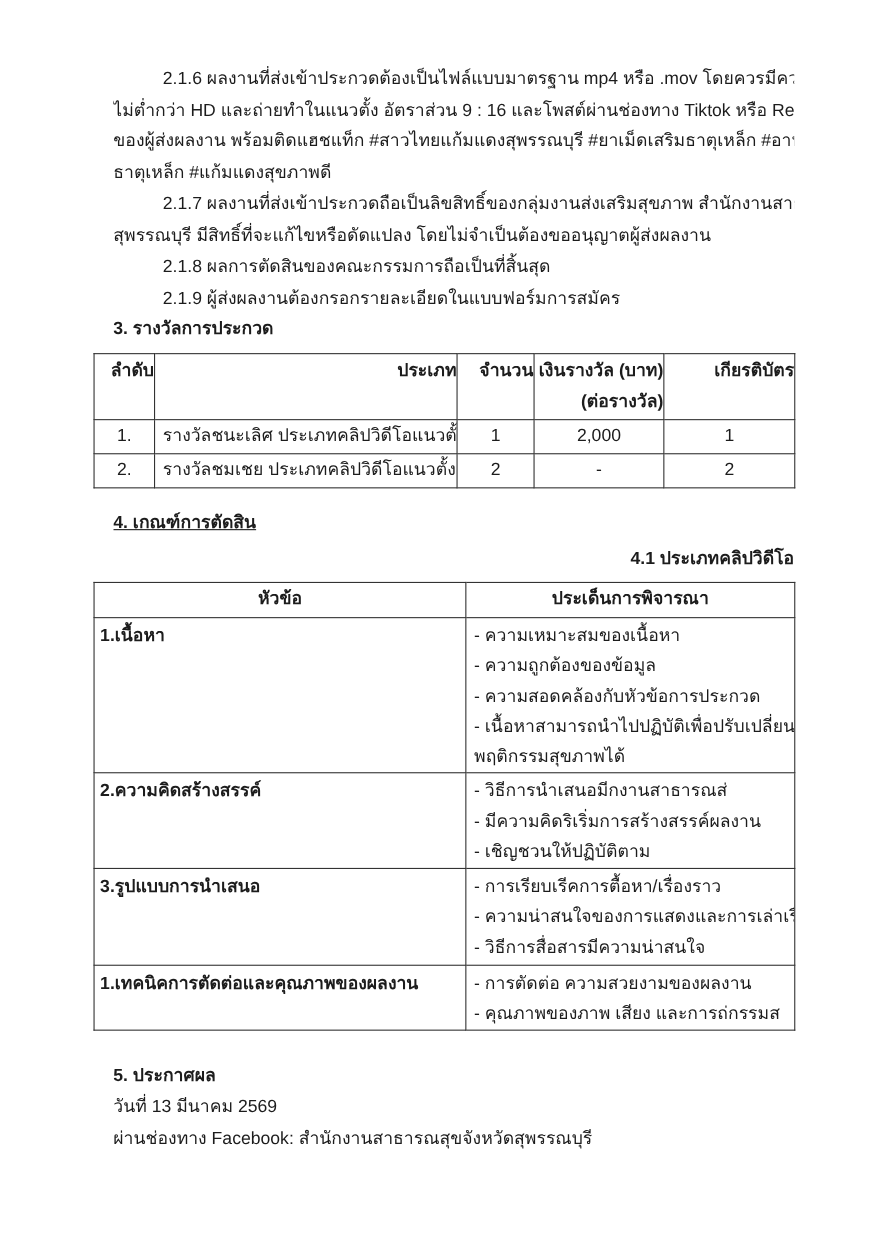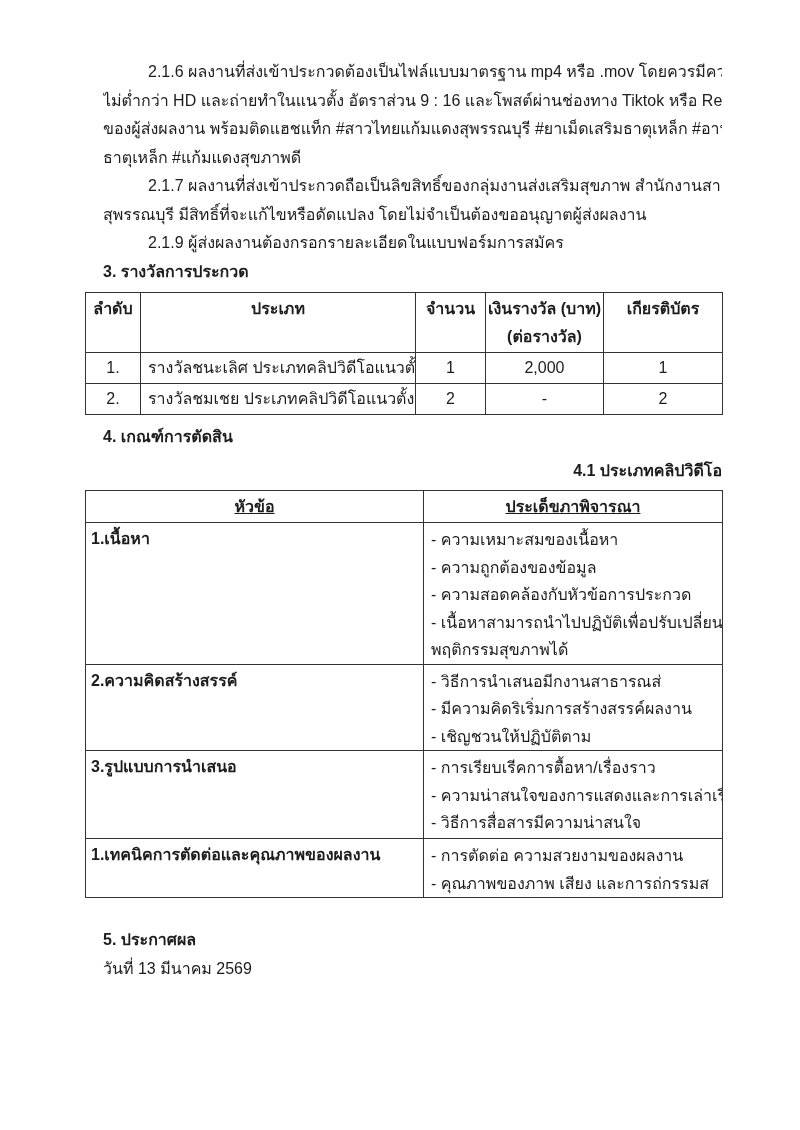--- a/index.html
+++ b/index.html
@@ -21,21 +21,21 @@
   }
   .line {
     margin-left: 18px;
     line-height: 28.5px;
     height: 28.5px;
     white-space: nowrap;
     overflow: hidden;
   }
   .ind { padding-left: 45px; }
   .bold { font-weight: bold; }
-  .mt-h4 { margin-top: 8px; }
+  .mt-h4 { margin-top: 18px; text-decoration: underline; }
   .mt-h41 { margin-top: 5px; text-align: right; }
   .mt-h5 { margin-top: 28px; }
 
   table {
     border-collapse: collapse;
     table-layout: fixed;
     margin-top: 5px;
   }
   .t1 { width: 637px; margin-top: 6px; }
   .t2 { width: 637px; }
@@ -46,39 +46,38 @@
     font-weight: normal;
   }
   
   .t1 thead tr { height: 60px; }
   .t1 tbody tr { height: 31px; }
   .t1 th {
     vertical-align: top;
     text-align: center;
     font-weight: bold;
   }
-  .t1 th .hl { line-height: 28px; white-space: nowrap; overflow: hidden; }
+  .t1 th .hl { line-height: 28px; white-space: nowrap; overflow: hidden; text-align: right; }
   .t1 th { padding-top: 2px; }
   .t1 td {
     vertical-align: middle;
     text-align: center;
     line-height: 30px;
     white-space: nowrap;
   }
   .t1 td.left { text-align: left; padding-left: 7px; }
 
   
   .t2 thead tr { height: 32px; }
   .t2 th {
     vertical-align: middle;
     text-align: center;
     font-weight: bold;
     line-height: 30px;
     white-space: nowrap;
-    text-decoration: underline;
   }
   .t2 td {
     vertical-align: top;
     padding-top: 3px;
   }
   .t2 td.topic {
     font-weight: bold;
     padding-left: 5px;
   }
   .t2 td .cl {
@@ -98,20 +97,21 @@
 <div class="page">
 
   <div class="line ind">2.1.6 ผลงานที่ส่งเข้าประกวดต้องเป็นไฟล์แบบมาตรฐาน mp4 หรือ .mov โดยควรมีความละเอียด</div>
   <div class="line">ไม่ต่ำกว่า HD และถ่ายทำในแนวตั้ง อัตราส่วน 9 : 16 และโพสต์ผ่านช่องทาง Tiktok หรือ Reels Facebook</div>
   <div class="line">ของผู้ส่งผลงาน พร้อมติดแฮชแท็ก #สาวไทยแก้มแดงสุพรรณบุรี #ยาเม็ดเสริมธาตุเหล็ก #อาหารส่งเสริม</div>
   <div class="line">ธาตุเหล็ก #แก้มแดงสุขภาพดี</div>
 
   <div class="line ind">2.1.7 ผลงานที่ส่งเข้าประกวดถือเป็นลิขสิทธิ์ของกลุ่มงานส่งเสริมสุขภาพ สำนักงานสาธารณสุขจังหวัด</div>
   <div class="line">สุพรรณบุรี มีสิทธิ์ที่จะแก้ไขหรือดัดแปลง โดยไม่จำเป็นต้องขออนุญาตผู้ส่งผลงาน</div>
 
+  <div class="line ind">2.1.8 ผลการตัดสินของคณะกรรมการถือเป็นที่สิ้นสุด</div>
   <div class="line ind">2.1.9 ผู้ส่งผลงานต้องกรอกรายละเอียดในแบบฟอร์มการสมัคร</div>
 
   <div class="line bold">3. รางวัลการประกวด</div>
 
   <table class="t1">
     <colgroup>
       <col style="width:55px">
       <col style="width:275px">
       <col style="width:70px">
       <col style="width:118px">
@@ -159,21 +159,21 @@
   <div class="line bold ind mt-h41">4.1 ประเภทคลิปวิดีโอ</div>
 
   <table class="t2">
     <colgroup>
       <col style="width:338px">
       <col style="width:299px">
     </colgroup>
     <thead>
       <tr>
         <th>หัวข้อ</th>
-        <th>ประเด็ขภาพิจารณา</th>
+        <th>ประเด็นการพิจารณา</th>
       </tr>
     </thead>
     <tbody>
       <tr class="r1">
         <td class="topic">1.เนื้อหา</td>
         <td class="crit">
           <div class="cl">- ความเหมาะสมของเนื้อหา</div>
           <div class="cl">- ความถูกต้องของข้อมูล</div>
           <div class="cl">- ความสอดคล้องกับหัวข้อการประกวด</div>
           <div class="cl">- เนื้อหาสามารถนำไปปฏิบัติเพื่อปรับเปลี่ยน</div>
@@ -201,14 +201,15 @@
         <td class="crit">
           <div class="cl">- การตัดต่อ ความสวยงามของผลงาน</div>
           <div class="cl">- คุณภาพของภาพ เสียง และการถ่กรรมส</div>
         </td>
       </tr>
     </tbody>
   </table>
 
   <div class="line bold mt-h5">5. ประกาศผล</div>
   <div class="line">วันที่ 13 มีนาคม 2569</div>
+  <div class="line">ผ่านช่องทาง Facebook: สำนักงานสาธารณสุขจังหวัดสุพรรณบุรี</div>
 
 </div>
 
 </body></html>

